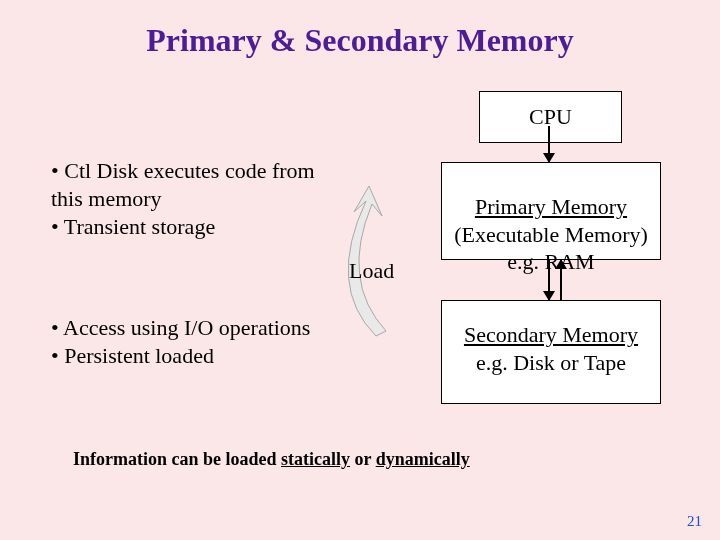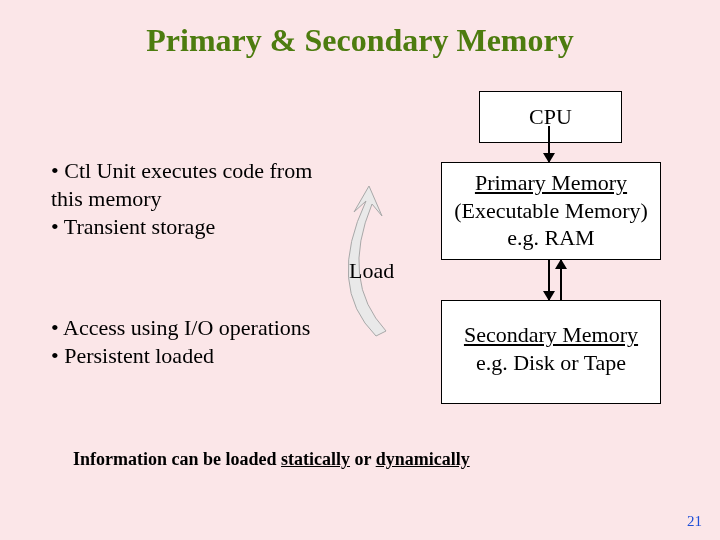--- a/index.html
+++ b/index.html
@@ -12,21 +12,21 @@
     overflow: hidden;
   }
   .title {
     position: absolute;
     top: 22px;
     left: 0;
     width: 100%;
     text-align: center;
     font-size: 32px;
     font-weight: bold;
-    color: #4d7c0f;
+    color: #4c1d95;
   }
   .cpu-box {
     position: absolute;
     top: 91px;
     left: 479px;
     width: 143px;
     height: 52px;
     background: #fff;
     border: 1px solid #000;
     display: flex;
@@ -75,21 +75,21 @@
     left: 441px;
     width: 220px;
     height: 98px;
     background: #fff;
     border: 1px solid #000;
     text-align: center;
     padding-top: 6px;
     font-size: 22px;
     line-height: 1.25;
   }
-  .primary-box .underline { text-decoration: underline; }
+  .primary-box .underline { text-decoration: underline; margin-top: 24px; }
   .secondary-box {
     position: absolute;
     top: 300px;
     left: 441px;
     width: 220px;
     height: 104px;
     background: #fff;
     border: 1px solid #000;
     text-align: center;
     padding-top: 20px;
@@ -160,21 +160,21 @@
 
 <div class="arrow-down-2"></div>
 <div class="arrow-up-2"></div>
 
 <div class="secondary-box">
   <div class="underline">Secondary Memory</div>
   <div>e.g. Disk or Tape</div>
 </div>
 
 <div class="bullets-top">
-  <div>• Ctl Unit executes code from this memory</div>
+  <div>• Ctl Disk executes code from this memory</div>
   <div>• Transient storage</div>
 </div>
 
 <div class="bullets-bottom">
   <div>• Access using I/O operations</div>
   <div>• Persistent loaded</div>
 </div>
 
 <svg class="load-arrow" width="130" height="170">
   <path d="M 70 160 Q 20 110 60 25 L 48 36 L 63 10 L 76 40 L 66 28 Q 34 105 80 155 Z" fill="#e9e9e9" stroke="#a8a8a8" stroke-width="1"></path>

